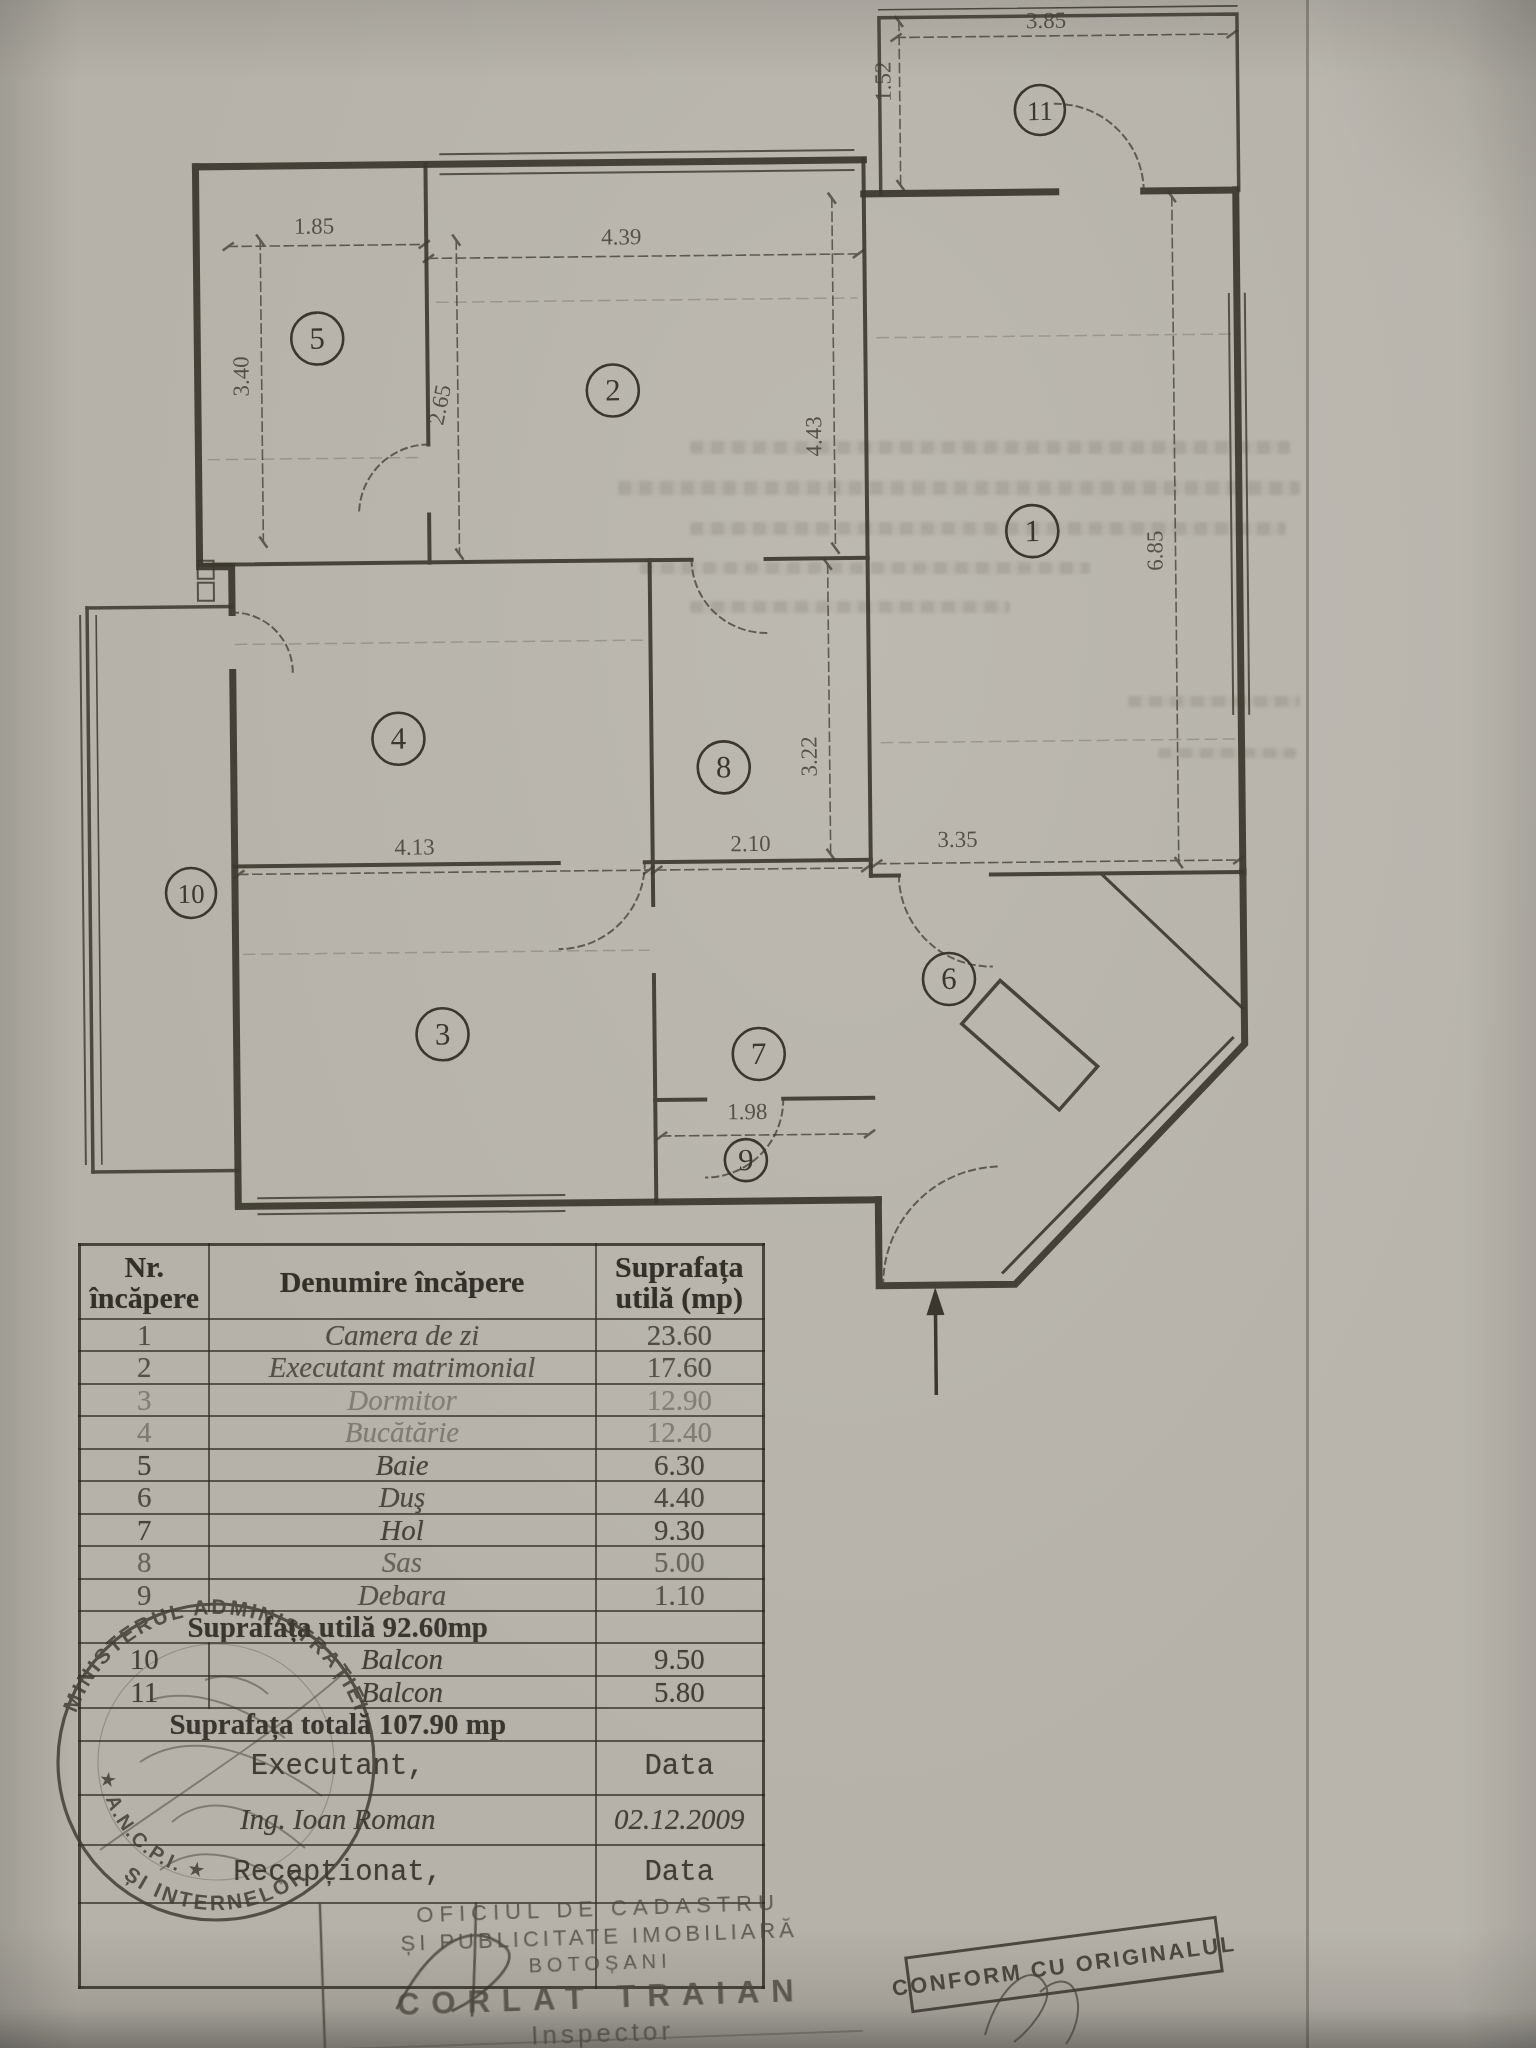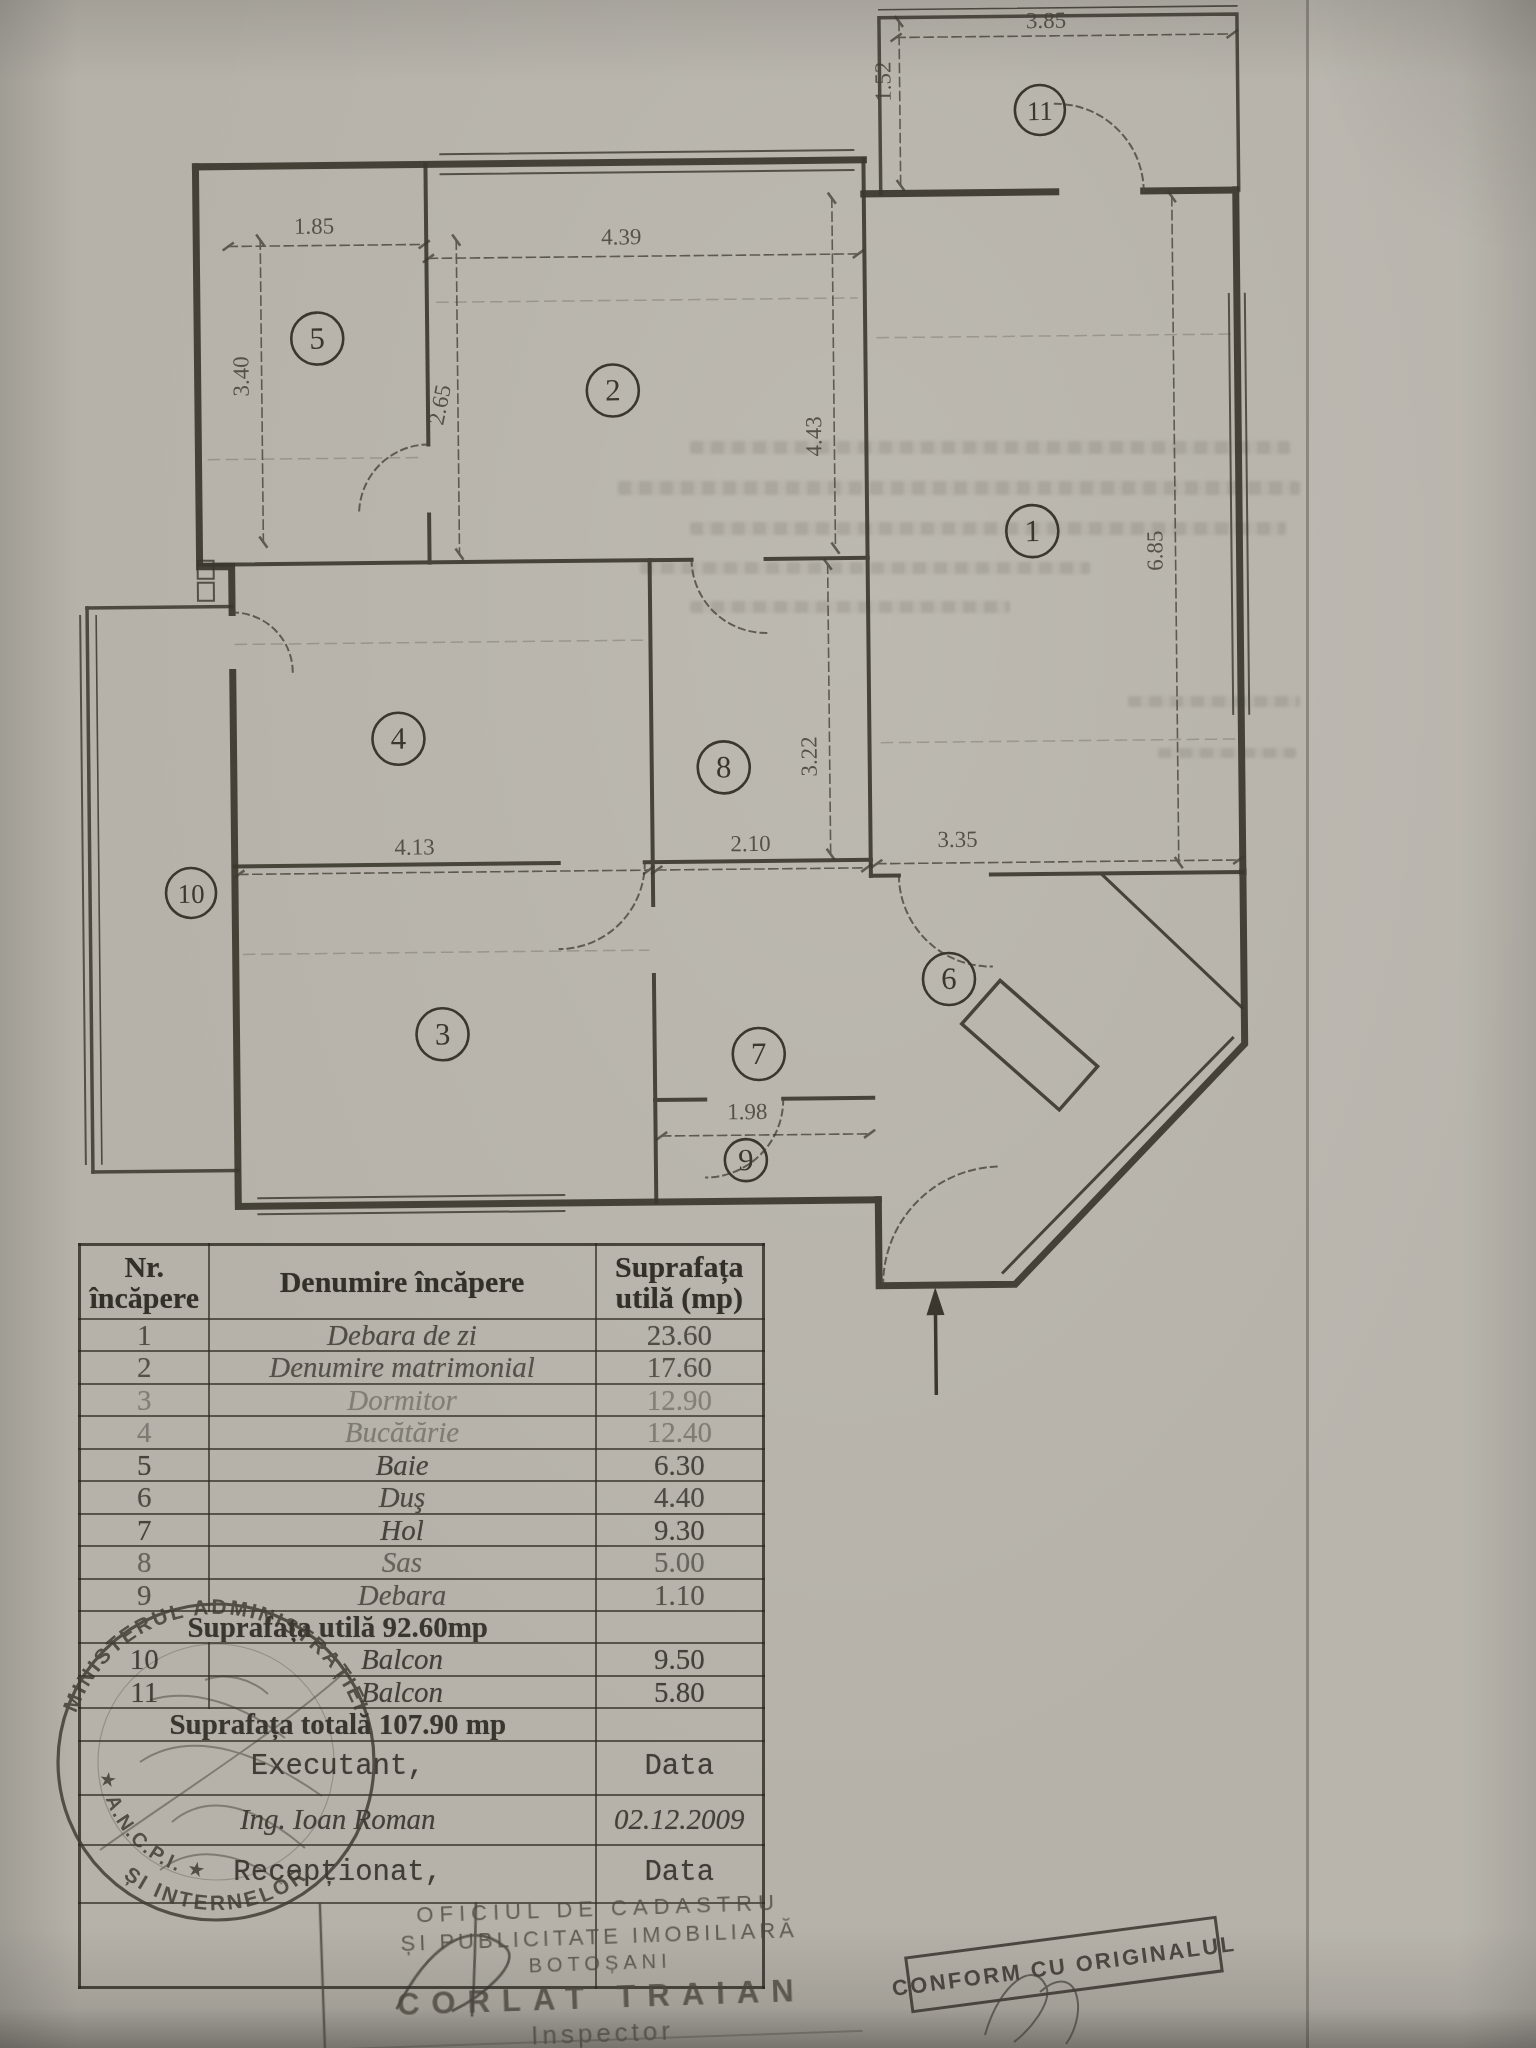--- a/index.html
+++ b/index.html
@@ -74,26 +74,26 @@
         <th>Denumire încăpere</th>
         <th>
           <div>Suprafața</div>
             <div>utilă (mp)</div>
         </th>
       </tr>
     </thead>
     <tbody>
         <tr style="height: 32px; opacity: 0.78;">
           <td>1</td>
-          <td class="rname">Debara de zi</td>
+          <td class="rname">Camera de zi</td>
           <td>23.60</td>
         </tr>
         <tr style="height: 32px; opacity: 0.74;">
           <td>2</td>
-          <td class="rname">Denumire matrimonial</td>
+          <td class="rname">Executant matrimonial</td>
           <td>17.60</td>
         </tr>
         <tr style="height: 32px; opacity: 0.4; filter: blur(0.6px);">
           <td>3</td>
           <td class="rname">Dormitor</td>
           <td>12.90</td>
         </tr>
         <tr style="height: 32px; opacity: 0.42; filter: blur(0.6px);">
           <td>4</td>
           <td class="rname">Bucătărie</td>

